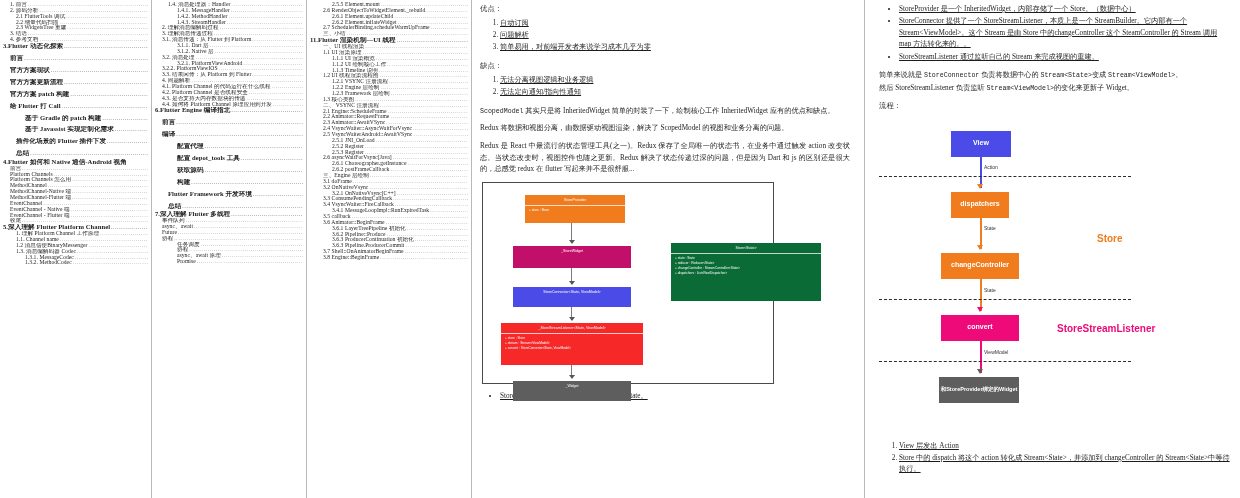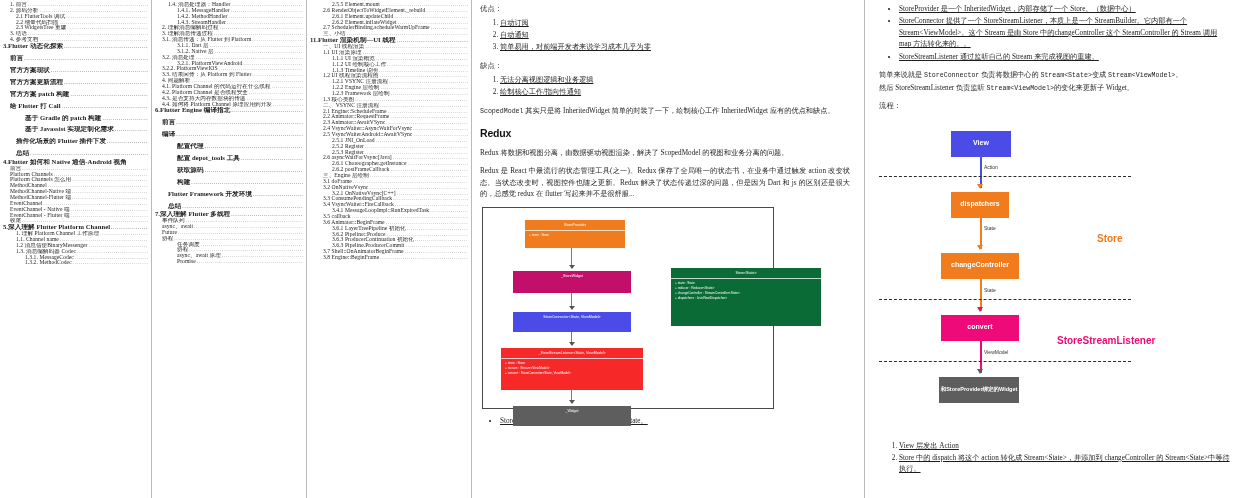--- a/index.html
+++ b/index.html
@@ -695,35 +695,34 @@
         <span class="txt">3.8 Engine::BeginFrame</span>
         <span class="dots">........................................................................................................................</span>
       </div>
     </div>
 
   <div class="content-col c4">
 
     <p class="clabel">优点：</p>
     <ol class="clist" id="pros-list">
         <li>自动订阅</li>
-        <li>自动通知</li>
+        <li>问题解析</li>
         <li>简单易用，对前端开发者来说学习成本几乎为零</li>
       </ol>
 
     <p class="clabel">缺点：</p>
     <ol class="clist" id="cons-list">
         <li>无法分离视图逻辑和业务逻辑</li>
-        <li>绘制核心工作/指向性通知</li>
+        <li>无法定向通知/指向性通知</li>
       </ol>
 
     <p class="ctext">
       <span class="mono">ScopedModel</span><span> 其实只是将 InheritedWidget 简单的封装了一下，绘制核心工作 InheritedWidget 应有的优点和缺点。</span>
     </p>
 
-    <h3 class="heading">Redux</h3>
 
     <p class="ctext">Redux 将数据和视图分离，由数据驱动视图渲染，解决了 ScopedModel 的视图和业务分离的问题。</p>
     <p class="ctext">Redux 是 React 中最流行的状态管理工具(之一)。Redux 保存了全局唯一的状态书，在业务中通过触发 action 改变状态。当状态改变时，视图控件也随之更新。Redux 解决了状态传递过深的问题，但是因为 Dart 和 js 的区别还是很大的，总感觉 redux 在 flutter 写起来并不是很舒服...</p>
 
     <div class="uml-frame" id="uml-frame">
         <div class="uml-box" style="left: 42px; top: 12px; width: 100px; height: 28px; background: rgb(240, 124, 30);">
           <div class="ttl">StoreProvider</div>
           <div class="sep"></div>
           <div class="fields">
             <div>+ store : Store</div>
@@ -804,21 +803,21 @@
           <div class="head"></div>
         </div>
         <div class="flow-lbl" style="left: 105px; top: 234px;">ViewModel</div>
         <div class="dashline" style="left: 0px; width: 252px; top: 246px;"></div>
         <div class="flow-box" style="left: 72px; top: 16px; width: 60px; height: 26px; background: rgb(75, 75, 232);">View</div>
         <div class="flow-box" style="left: 72px; top: 77px; width: 58px; height: 26px; background: rgb(240, 124, 30);">dispatchers</div>
         <div class="flow-box" style="left: 62px; top: 138px; width: 78px; height: 26px; background: rgb(240, 124, 30);">changeController</div>
         <div class="flow-box" style="left: 62px; top: 200px; width: 78px; height: 26px; background: rgb(238, 10, 120);">convert</div>
         <div class="flow-box" style="left: 60px; top: 262px; width: 80px; height: 26px; background: rgb(94, 94, 94); font-size: 5.5px;">和StoreProvider绑定的Widget</div>
         <div class="flow-side" style="left: 218px; top: 118px; color: rgb(240, 124, 30);">Store</div>
-        <div class="flow-side" style="left: 178px; top: 220px; color: rgb(238, 10, 120);">StoreStreamListener</div>
+        <div class="flow-side" style="left: 178px; top: 208px; color: rgb(238, 10, 120);">StoreStreamListener</div>
       </div>
 
     <ol class="clist" id="flow-steps">
         <li>View 层发出 Action</li>
         <li>Store 中的 dispatch 将这个 action 转化成 Stream&lt;State&gt;，并添加到 changeController 的 Stream&lt;State&gt;中等待执行。</li>
       </ol>
   </div>
 
 </div>
 

